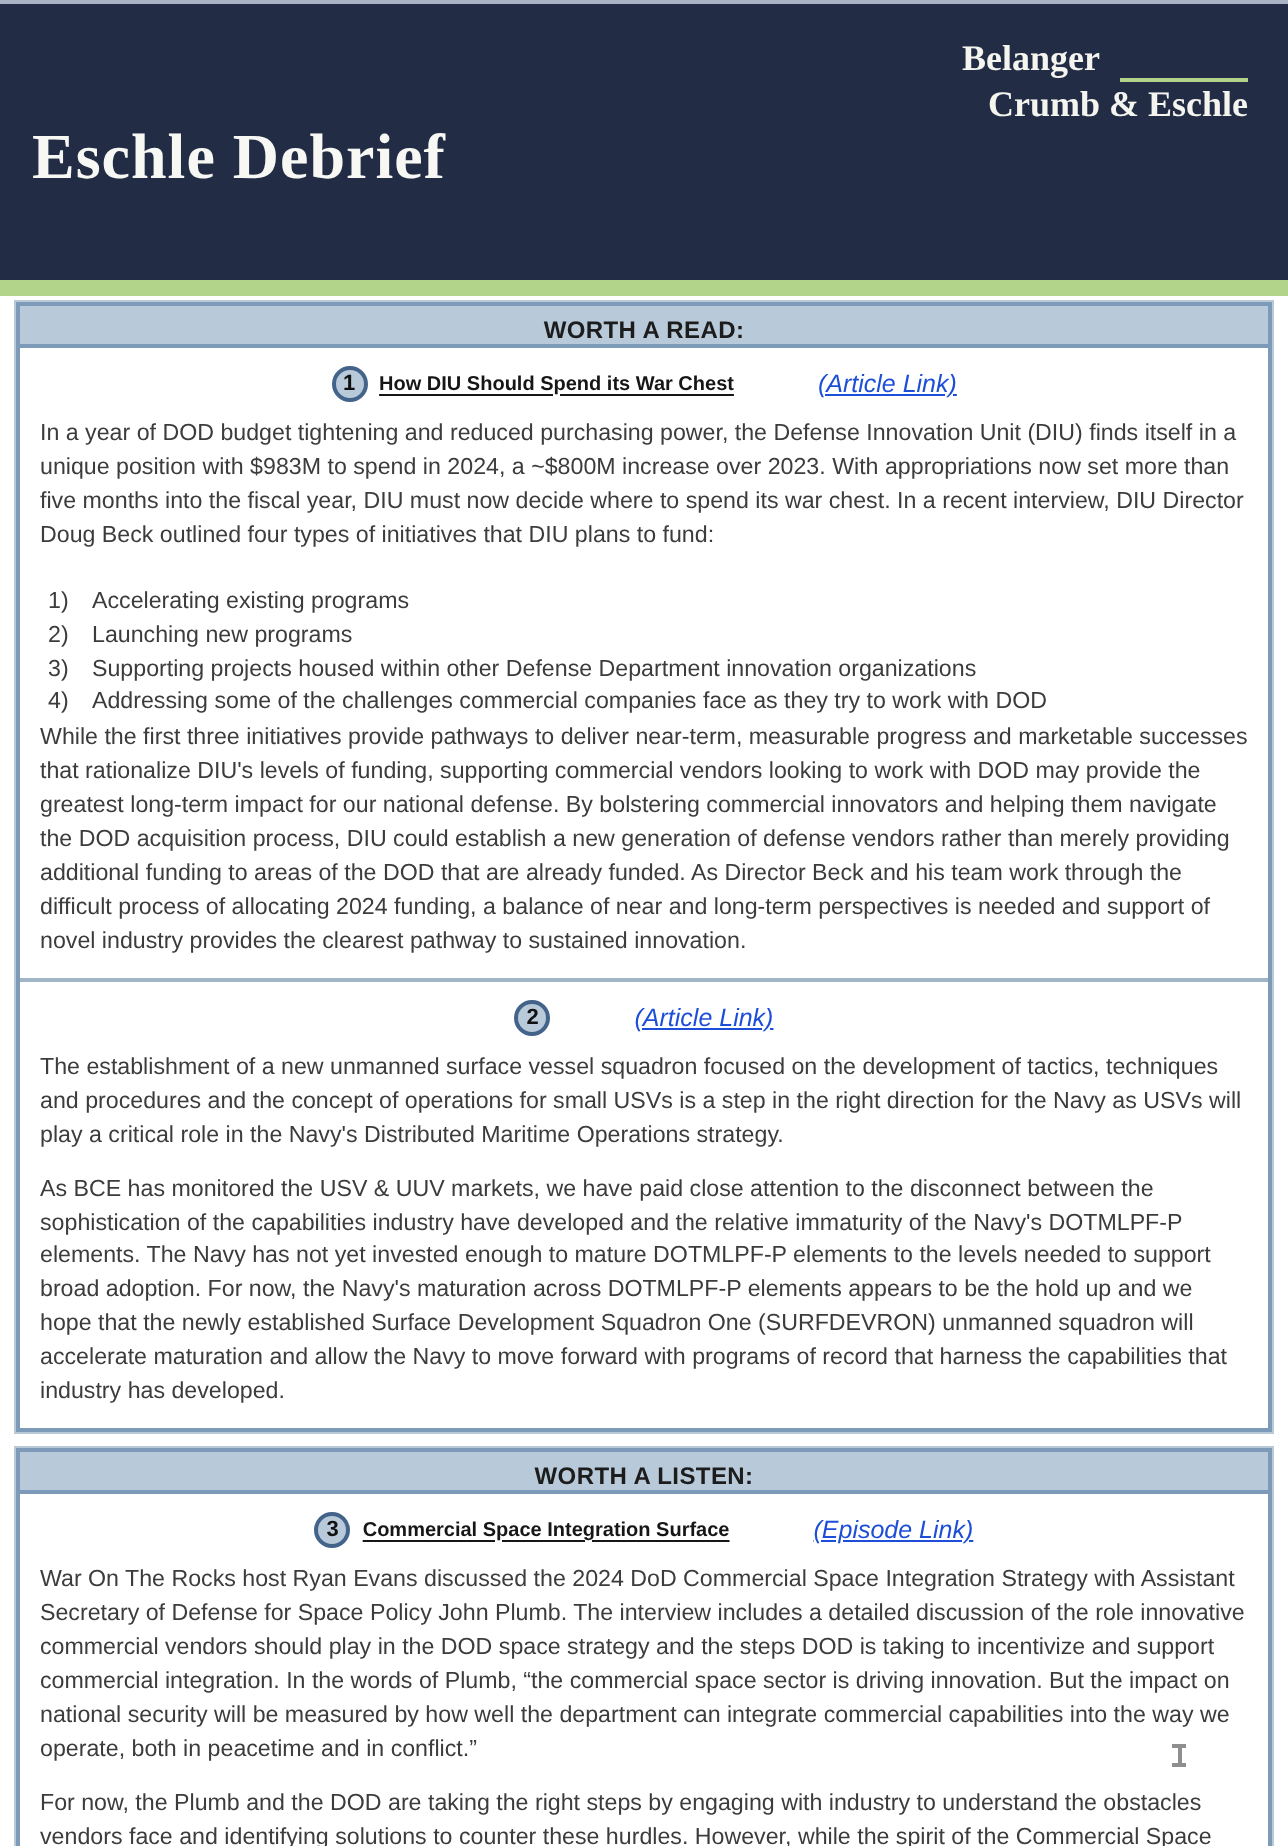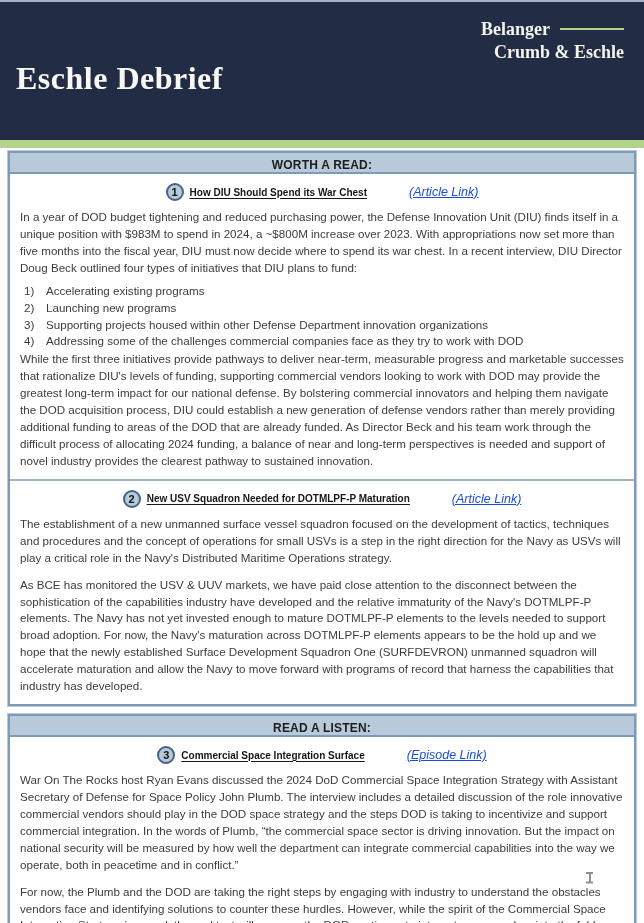--- a/index.html
+++ b/index.html
@@ -13,21 +13,21 @@
   .masthead {
     background:#222c44; height:140px; position:relative;
     border-top:2px solid #a9b3c4;
   }
   .logo {
     position:absolute; top:16px; right:20px;
     display:flex; flex-direction:column; align-items:flex-end;
     color:#f5f5f0; font-family:"Liberation Serif", serif; font-weight:bold;
     font-size:18px; line-height:1.25;
   }
-  .logo-row1 { display:flex; align-items:center; gap:10px; }
+  .logo-row1 { display:flex; align-items:flex-end; gap:10px; }
   .logo-rule { width:64px; height:2px; background:#b2d38a; display:inline-block; }
   .page-title {
     position:absolute; left:16px; top:58px;
     color:#f7f7f4; font-family:"Liberation Serif", serif;
     font-weight:bold; font-size:32px; letter-spacing:.5px;
   }
   .accent-bar { height:8px; background:#b2d38a; }
   
   .box {
     margin:0 8px; background:#ffffff;
@@ -55,21 +55,21 @@
     font-weight:bold; font-size:10px; color:#161616;
     text-decoration:underline; text-underline-offset:2px;
   }
   .art-link {
     font-size:12.5px; font-style:italic; color:#1d4ed8;
     text-decoration:underline; cursor:pointer;margin-left:36px;
   }
   .body-text { font-size:11.6px; line-height:1.46; color:#3c3c3c; }
   article p { margin-bottom:10px; }
   article p:last-child { margin-bottom:0; }
-  .tight p { margin-bottom:6px; }
+  .tight p { margin-bottom:16px; }
   .num-list { margin:0 0 1px; }
   .num-list .li { display:flex; }
   .num-list .marker { flex:0 0 26px; padding-left:4px; }
   
   .ibeam {
     position:absolute; left:586px; top:872px; width:7px; height:11px;
     pointer-events:none;
   }
   .ibeam::before {
     content:""; position:absolute; left:3px; top:0; width:1.5px; height:11px;
@@ -122,30 +122,29 @@
         <span class="marker">4)</span>
         <span>Addressing some of the challenges commercial companies face as they try to work with DOD</span>
       </div>
     </div>
     <p class="body-text">While the first three initiatives provide pathways to deliver near-term, measurable progress and marketable successes that rationalize DIU's levels of funding, supporting commercial vendors looking to work with DOD may provide the greatest long-term impact for our national defense. By bolstering commercial innovators and helping them navigate the DOD acquisition process, DIU could establish a new generation of defense vendors rather than merely providing additional funding to areas of the DOD that are already funded. As Director Beck and his team work through the difficult process of allocating 2024 funding, a balance of near and long-term perspectives is needed and support of novel industry provides the clearest pathway to sustained innovation.</p>
   </article>
 
   <article>
     <div class="art-head">
       <span class="num-circle">2</span>
-      <span class="art-title">New USV Squadron Needed for DOTMLPF-P Maturation</span>
       <a class="art-link">(Article Link)</a>
     </div>
     <p class="body-text">The establishment of a new unmanned surface vessel squadron focused on the development of tactics, techniques and procedures and the concept of operations for small USVs is a step in the right direction for the Navy as USVs will play a critical role in the Navy's Distributed Maritime Operations strategy.</p>
     <p class="body-text">As BCE has monitored the USV &amp; UUV markets, we have paid close attention to the disconnect between the sophistication of the capabilities industry have developed and the relative immaturity of the Navy's DOTMLPF-P elements. The Navy has not yet invested enough to mature DOTMLPF-P elements to the levels needed to support broad adoption. For now, the Navy's maturation across DOTMLPF-P elements appears to be the hold up and we hope that the newly established Surface Development Squadron One (SURFDEVRON) unmanned squadron will accelerate maturation and allow the Navy to move forward with programs of record that harness the capabilities that industry has developed.</p>
   </article>
 </section>
 
 <section class="box box-listen">
-  <div class="band">READ A LISTEN:</div>
+  <div class="band">WORTH A LISTEN:</div>
 
   <article>
     <div class="art-head">
       <span class="num-circle">3</span>
       <span class="art-title">Commercial Space Integration Surface</span>
       <a class="art-link">(Episode Link)</a>
     </div>
     <p class="body-text">War On The Rocks host Ryan Evans discussed the 2024 DoD Commercial Space Integration Strategy with Assistant Secretary of Defense for Space Policy John Plumb. The interview includes a detailed discussion of the role innovative commercial vendors should play in the DOD space strategy and the steps DOD is taking to incentivize and support commercial integration. In the words of Plumb, “the commercial space sector is driving innovation. But the impact on national security will be measured by how well the department can integrate commercial capabilities into the way we operate, both in peacetime and in conflict.”</p>
     <p class="body-text">For now, the Plumb and the DOD are taking the right steps by engaging with industry to understand the obstacles vendors face and identifying solutions to counter these hurdles. However, while the spirit of the Commercial Space Integration Strategy is sound, the real test will come as the DOD continues to integrate new vendors into the fold, balancing diversity, resilience, and innovation with reliability, stability, and consistency.</p>
   </article>

